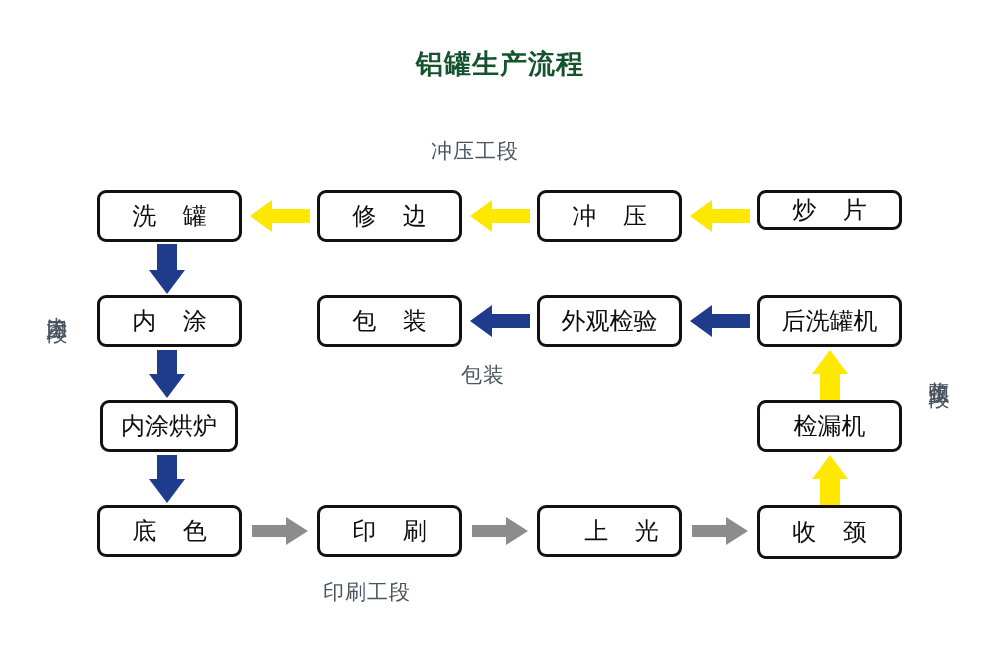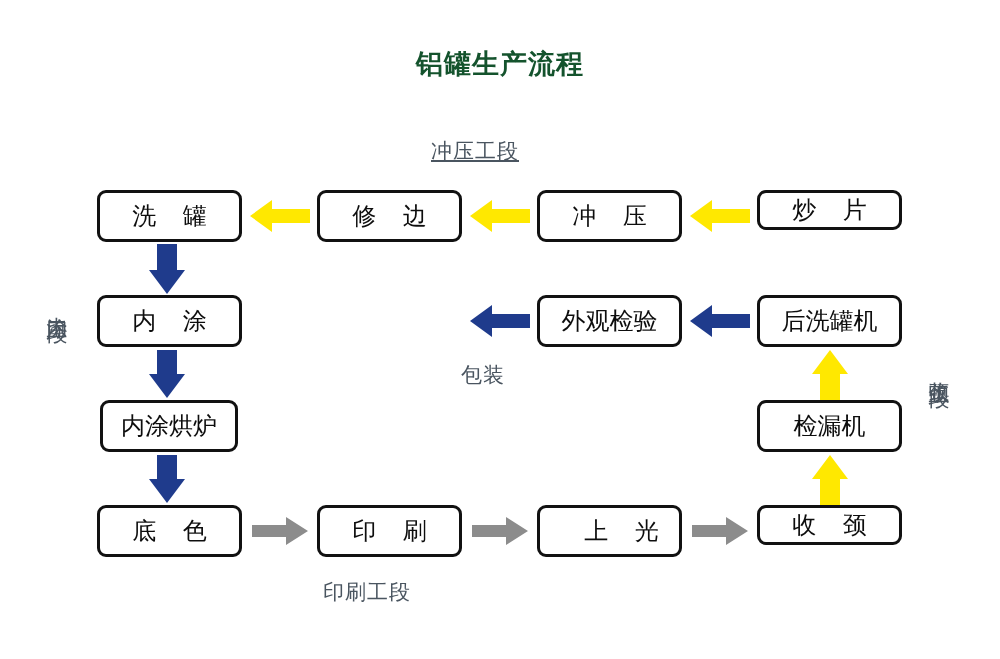--- a/index.html
+++ b/index.html
@@ -75,21 +75,21 @@
   }
   .arrow svg { display: block; }
 </style>
 </head>
 <body>
 
 <div id="canvas">
 
   <div class="chart-title">铝罐生产流程</div>
 
-  <div class="section-label" style="left:431px; top:137px;text-decoration:underline;">冲压工段</div>
+  <div class="section-label" style="left:431px; top:137px;">冲压工段</div>
 
   <div class="section-label" style="left:461px; top:361px;">包装</div>
 
   <div class="section-label" style="left:323px; top:578px;">印刷工段</div>
 
   <div class="section-label vertical" style="left:43px; top:300px;">内涂工段</div>
 
   <div class="section-label vertical" style="left:925px; top:365px;">收颈工段</div>
 
   <div class="node spaced" style="left:97px;  top:190px; width:145px; height:52px;">洗 罐</div>
@@ -107,41 +107,42 @@
       <polygon points="0,17 22,1 22,10 60,10 60,24 22,24 22,33" fill="#FFE800"></polygon>
     </svg>
   </div>
   <div class="arrow" style="left:690px; top:199px;">
     <svg width="60" height="34" viewBox="0 0 60 34">
       <polygon points="0,17 22,1 22,10 60,10 60,24 22,24 22,33" fill="#FFE800"></polygon>
     </svg>
   </div>
 
   <div class="node spaced" style="left:97px;  top:295px; width:145px; height:52px;">内 涂</div>
+  <div class="node spaced" style="left:317px; top:295px; width:145px; height:52px;">包 装</div>
   <div class="node" style="left:537px; top:295px; width:145px; height:52px;">外观检验</div>
   <div class="node" style="left:757px; top:295px; width:145px; height:52px;">后洗罐机</div>
 
   <div class="arrow" style="left:470px; top:304px;">
     <svg width="60" height="34" viewBox="0 0 60 34">
       <polygon points="0,17 22,1 22,10 60,10 60,24 22,24 22,33" fill="#1F3B8C"></polygon>
     </svg>
   </div>
   <div class="arrow" style="left:690px; top:304px;">
     <svg width="60" height="34" viewBox="0 0 60 34">
       <polygon points="0,17 22,1 22,10 60,10 60,24 22,24 22,33" fill="#1F3B8C"></polygon>
     </svg>
   </div>
 
   <div class="node" style="left:100px; top:400px; width:138px; height:52px;">内涂烘炉</div>
   <div class="node" style="left:757px; top:400px; width:145px; height:52px;">检漏机</div>
 
   <div class="node spaced" style="left:97px;  top:505px; width:145px; height:52px;">底 色</div>
   <div class="node spaced" style="left:317px; top:505px; width:145px; height:52px;">印 刷</div>
   <div class="node spaced" style="left:537px; top:505px; width:145px; height:52px;padding-left:24px;">上 光</div>
-  <div class="node spaced" style="left:757px; top:505px; width:145px; height:40px;">收 颈</div>
+  <div class="node spaced" style="left:757px; top:505px; width:145px; height:54px;">收 颈</div>
 
   <div class="arrow" style="left:252px; top:516px;">
     <svg width="56" height="30" viewBox="0 0 56 30">
       <polygon points="56,15 34,1 34,9 0,9 0,21 34,21 34,29" fill="#8C8C8C"></polygon>
     </svg>
   </div>
   <div class="arrow" style="left:472px; top:516px;">
     <svg width="56" height="30" viewBox="0 0 56 30">
       <polygon points="56,15 34,1 34,9 0,9 0,21 34,21 34,29" fill="#8C8C8C"></polygon>
     </svg>

